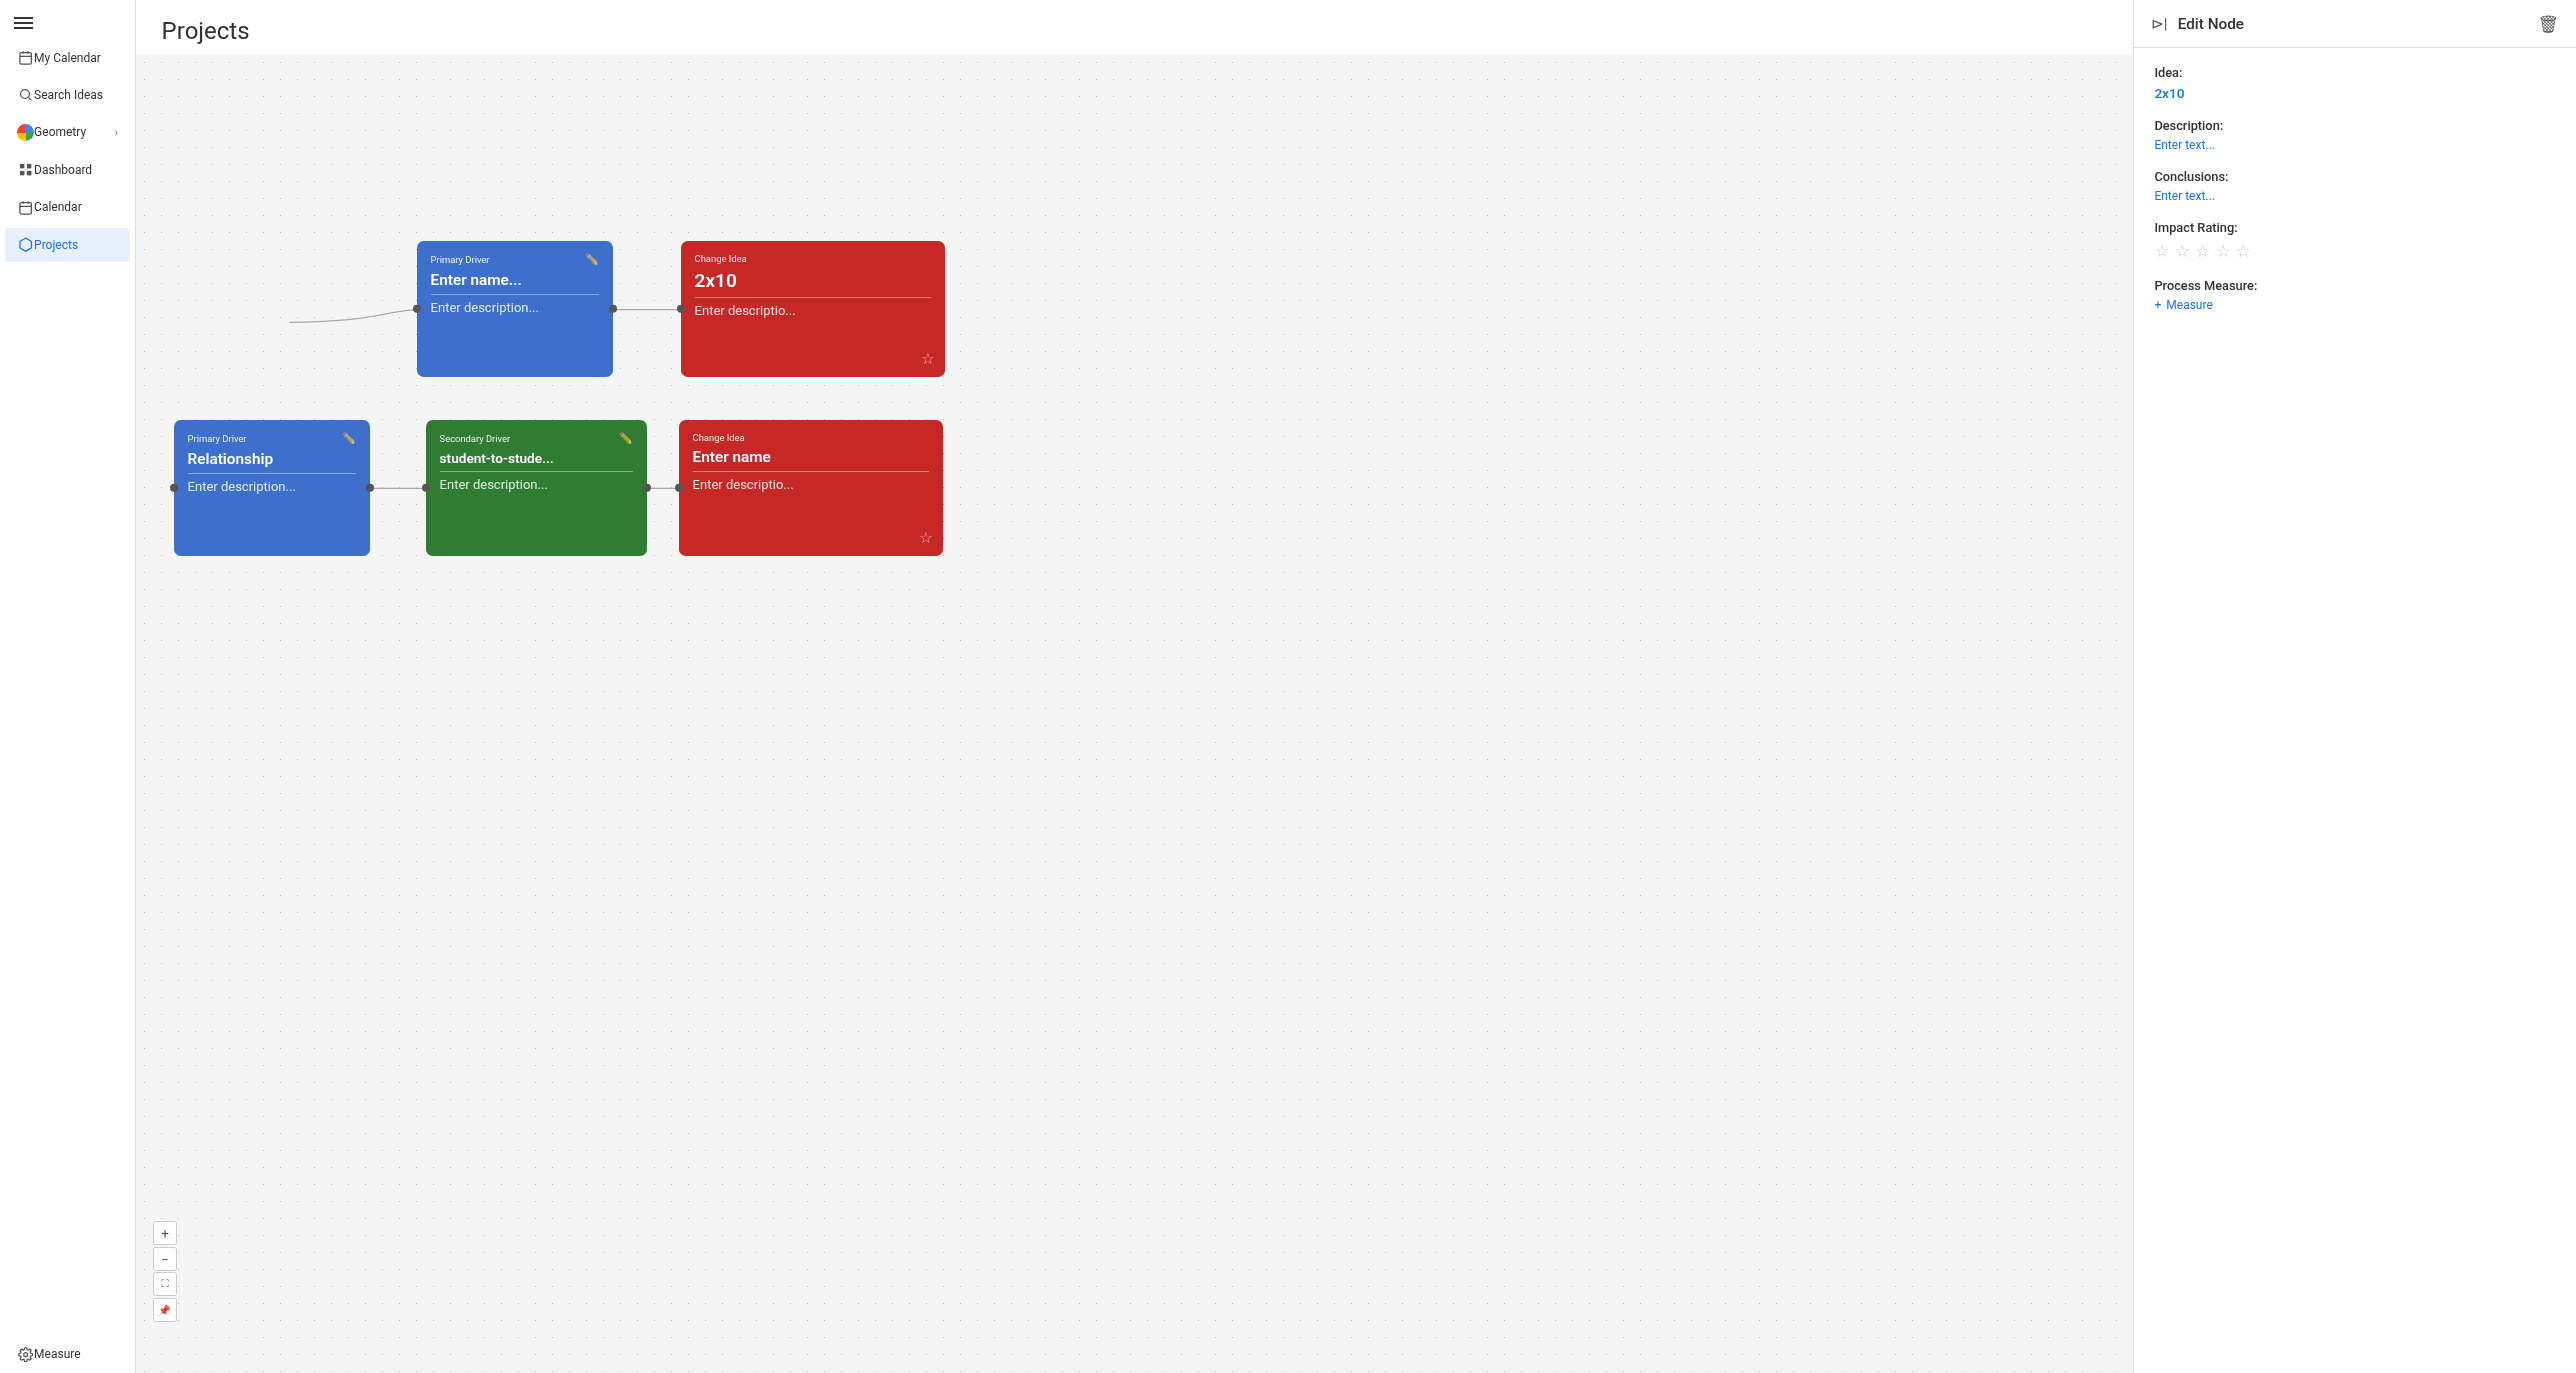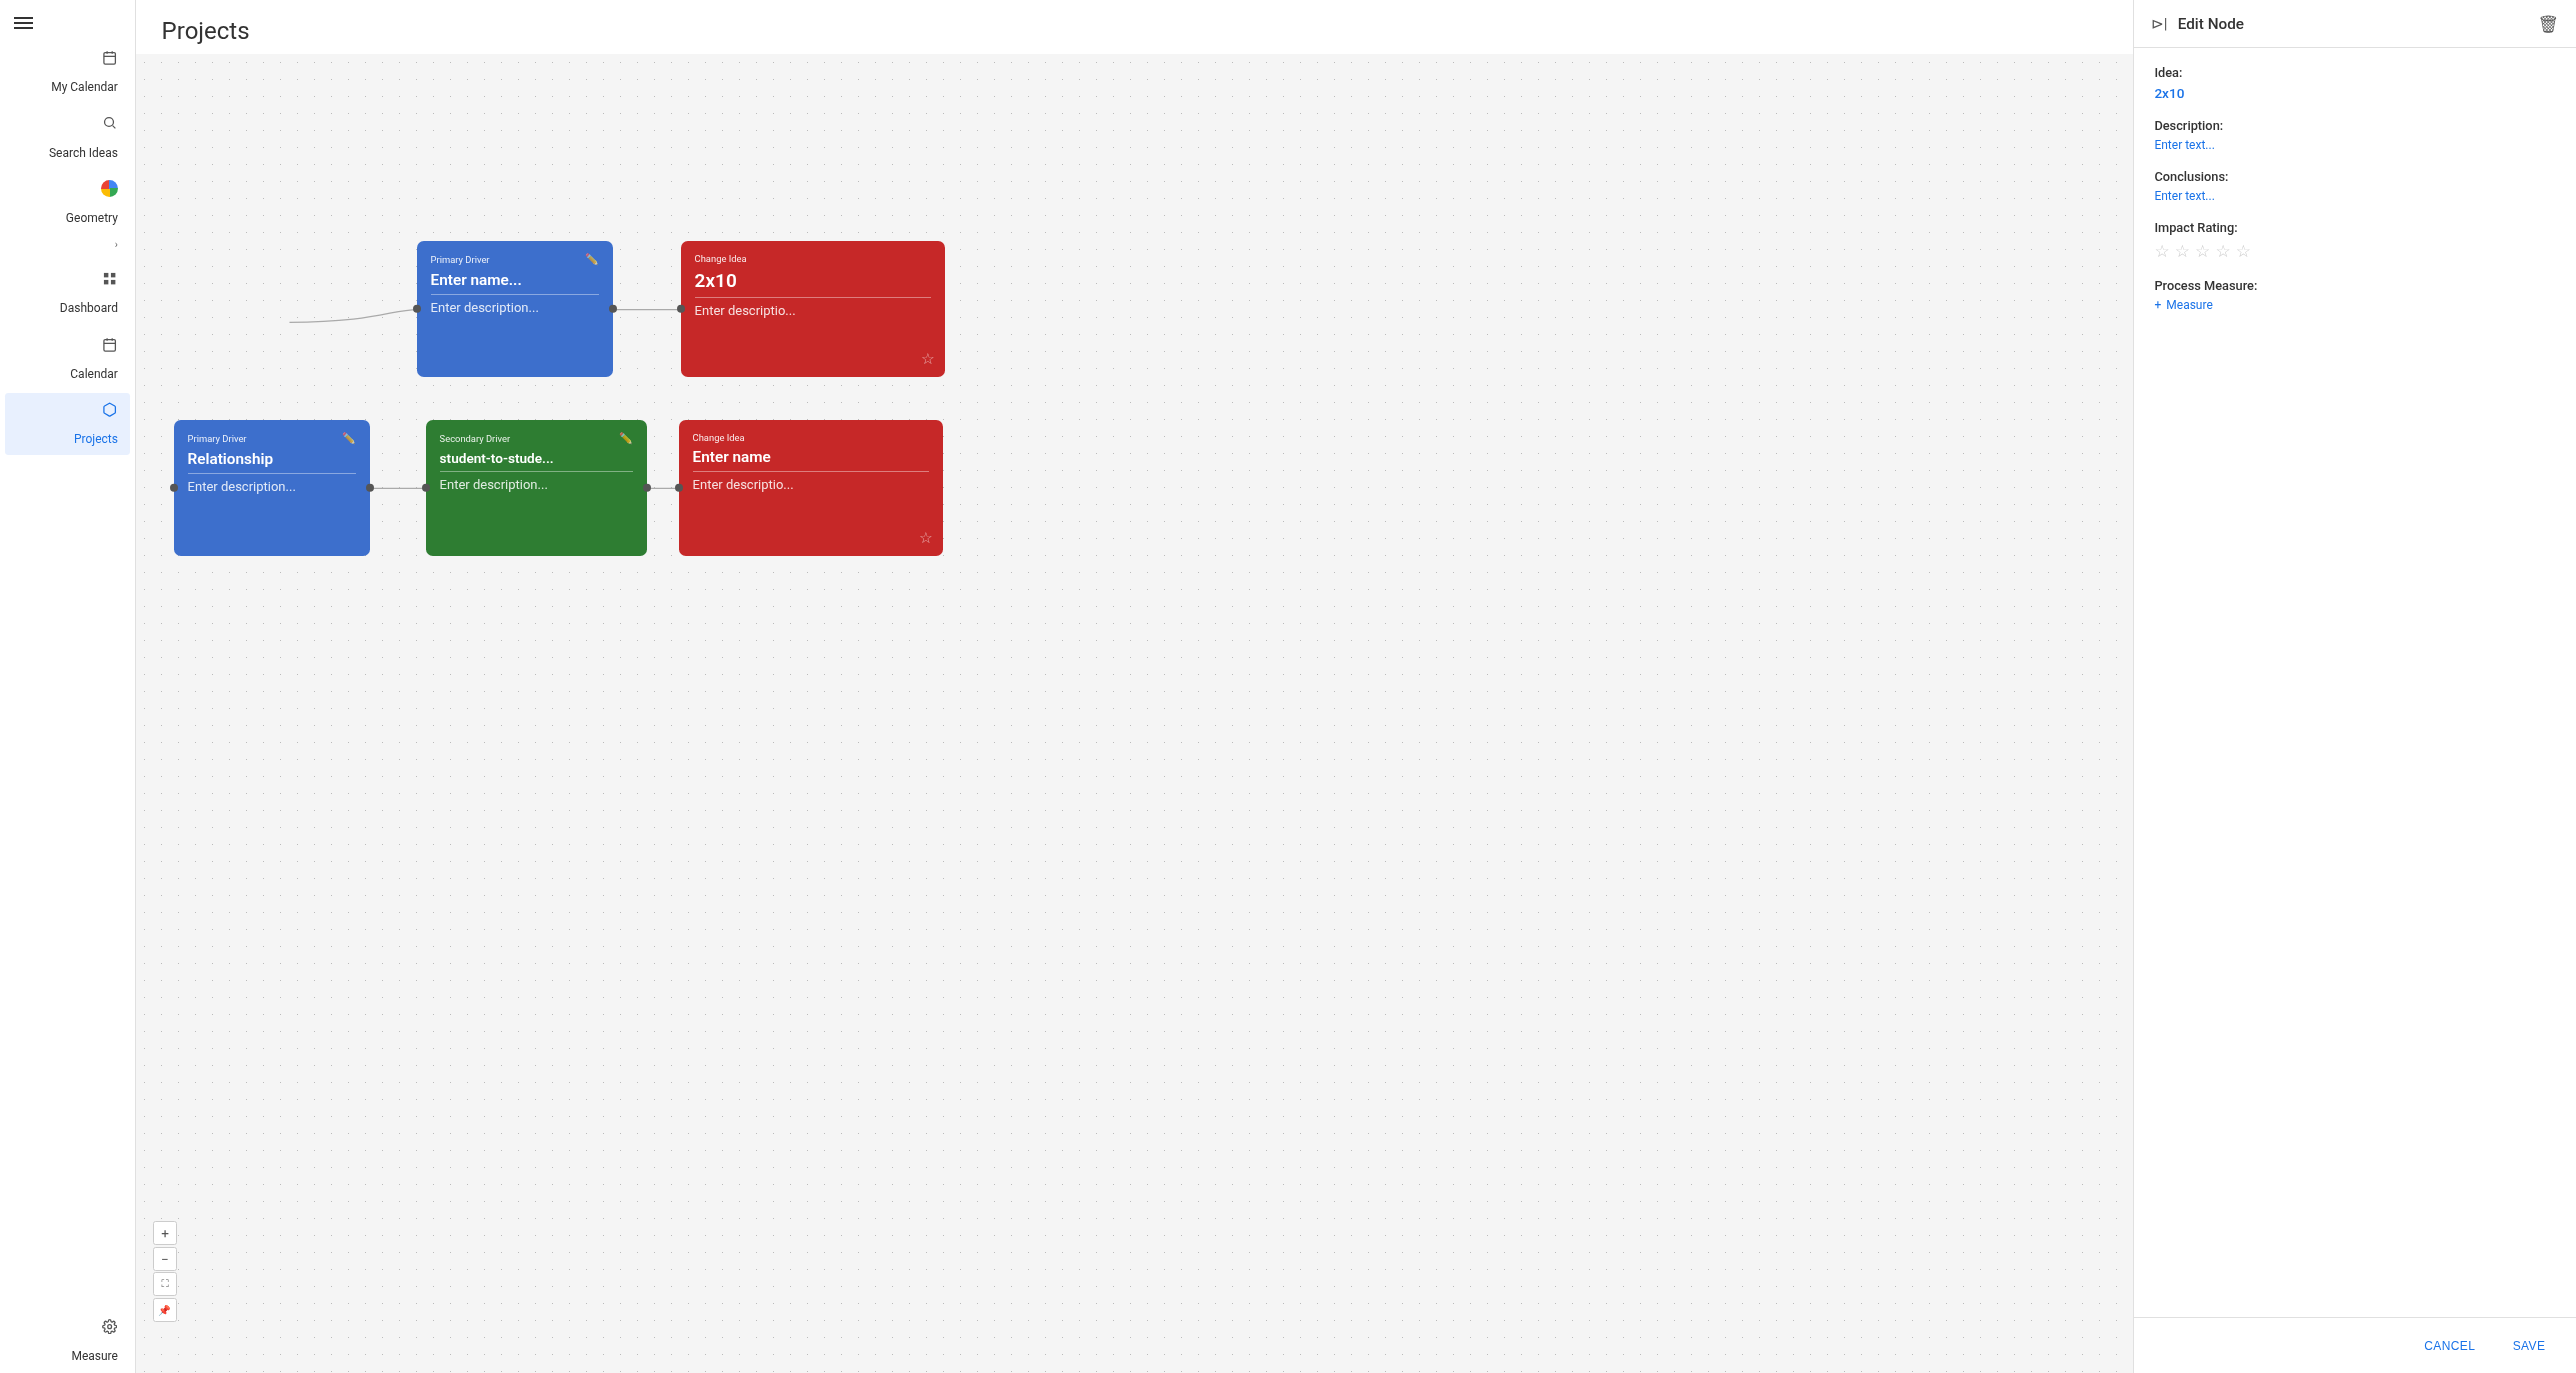--- a/index.html
+++ b/index.html
@@ -21,29 +21,28 @@
     }
     .sidebar-hamburger span {
       display: block;
       width: 19px;
       height: 1.7px;
       background: #333;
       margin: 3.4px 0;
     }
     .sidebar-item {
       display: flex;
-      align-items: flex-end;
+      align-items: center;
       padding: 8.5px 12px;
       cursor: pointer;
       color: #333;
       font-size: 12px;
-      gap: 14px;
+      gap: 0;
       border-radius: 3.4px;
       margin: 1.7px 5.1px;
-      flex-direction: column;
     }
     .sidebar-item.active { background: #e8f0fe; color: #1a73e8; }
     .sidebar-item .icon { width: 17px; height: 17px; display: flex; align-items: center; justify-content: center; }
     .sidebar-item .chevron { margin-left: auto; font-size: 10.2px; color: #666; }
     .sidebar-bottom { margin-top: auto; }
 
     
     .main-content {
       flex: 1;
       display: flex;
@@ -469,18 +468,14 @@
 
     <div class="field-group">
       <div class="field-label">Process Measure:</div>
       <div class="add-measure">
         <span>+</span>
         <span>Measure</span>
       </div>
     </div>
   </div>
 
-  <div class="panel-footer">
-    <button class="btn-cancel">CANCEL</button>
-    <button class="btn-save">SAVE</button>
-  </div>
 </div>
 
 
 </body></html>

